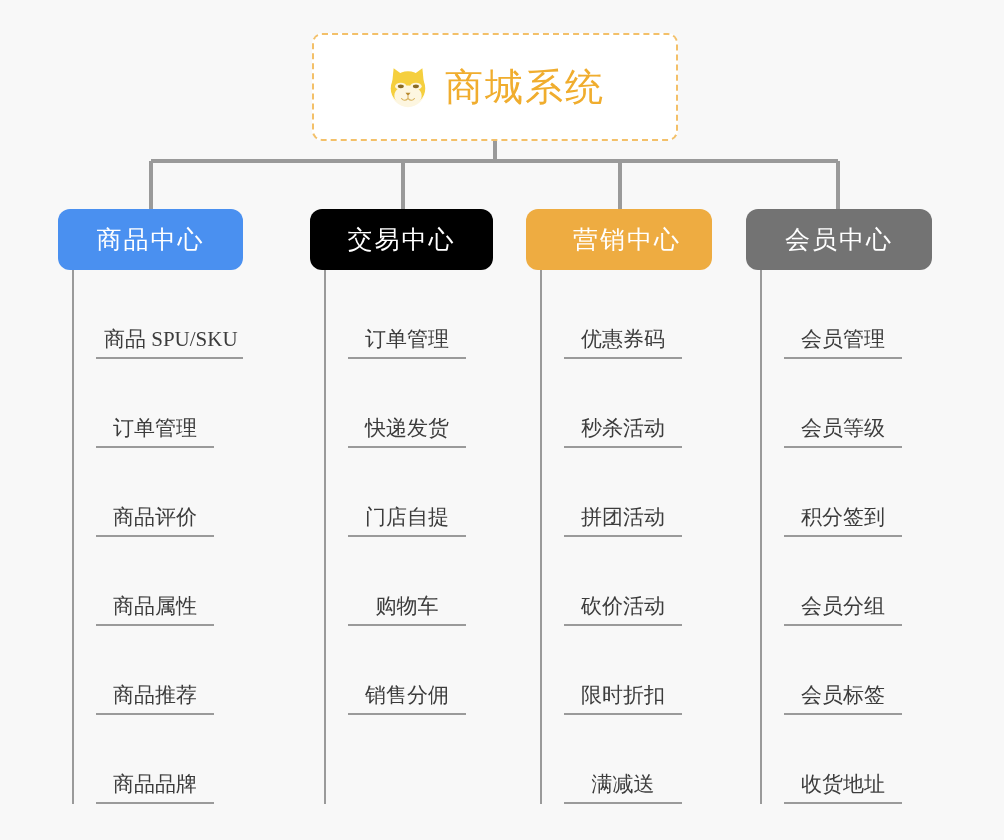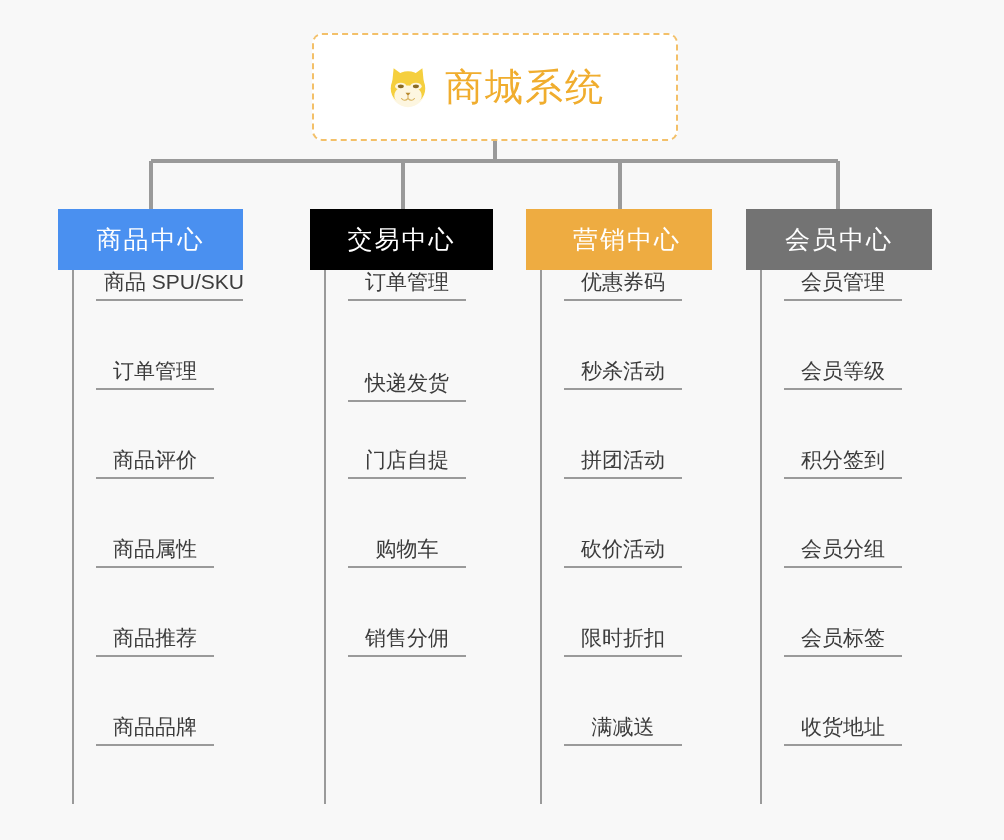--- a/index.html
+++ b/index.html
@@ -13,20 +13,21 @@
     background: #f8f8f8;
     font-family: "Liberation Sans", "DejaVu Sans", sans-serif;
     overflow: hidden;
     position: relative;
   }
 
   #canvas {
     position: relative;
     width: 1004px;
     height: 722px;
+    font-family: Liberation Serif, serif;
   }
 
   
   .root-node {
     position: absolute;
     left: 312px;
     top: 33px;
     width: 366px;
     height: 108px;
     box-sizing: border-box;
@@ -64,21 +65,21 @@
   }
 
   
   .branch {
     position: absolute;
     top: 209px;
   }
   .branch-head {
     height: 61px;
     box-sizing: border-box;
-    border-radius: 0;
+    border-radius: 12px;
     display: flex;
     align-items: center;
     justify-content: center;
     color: #ffffff;
     font-size: 25px;
     letter-spacing: 2px;
     white-space: nowrap;
   }
   .branch-body {
     position: relative;
@@ -90,21 +91,21 @@
     left: 14px;
     top: 0;
     width: 2px;
     background: #9a9a9a;
   }
   .leaf {
     position: relative;
     height: 89px;
     box-sizing: border-box;
     display: flex;
-    align-items: flex-start;
+    align-items: flex-end;
   }
   .leaf-inner {
     margin-left: 24px;
     padding: 0 8px 6px 8px;
     border-bottom: 2px solid #9a9a9a;
     font-size: 21px;
     color: #3c3c3c;
     line-height: 1.1;
     white-space: nowrap;
     min-width: 118px;

